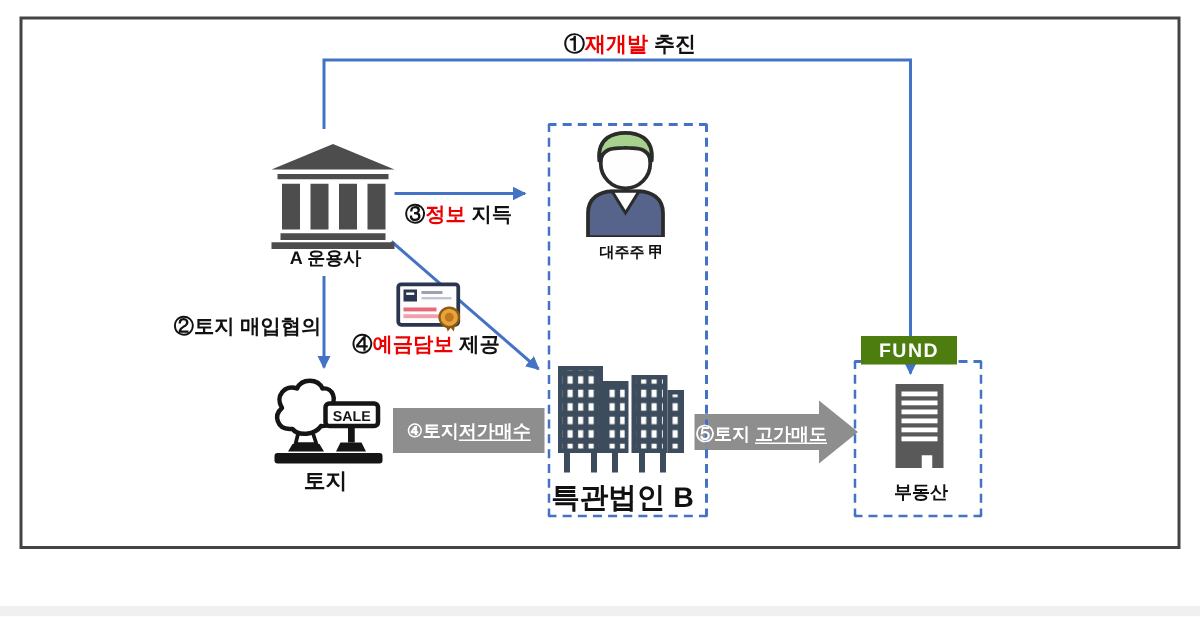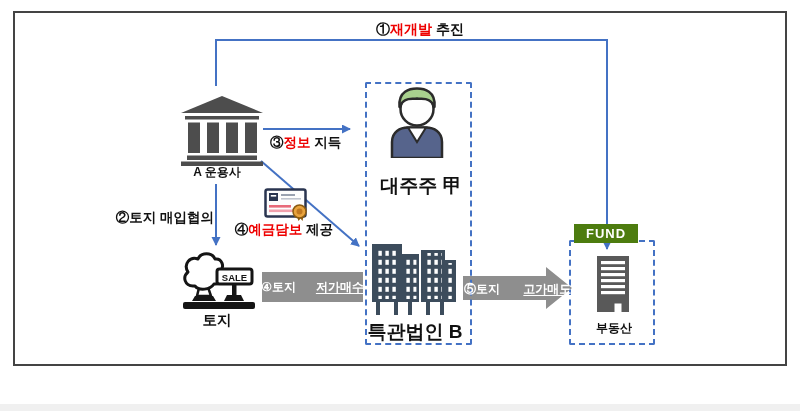--- a/index.html
+++ b/index.html
@@ -13,21 +13,21 @@
   .dash.fundbox{left:569px;top:240px;width:82px;height:101px;}
   .icon{position:absolute;z-index:2;}
   .lbl{position:absolute;font-weight:bold;font-size:13.5px;color:#111;white-space:nowrap;z-index:4;}
   .lbl .red{color:#ee0000;}
   .node-label{position:absolute;font-weight:bold;color:#111;text-align:center;white-space:nowrap;z-index:4;}
   .grayrect{position:absolute;left:262px;top:272px;width:101px;height:30px;background:#8e8e8e;
             color:#fff;font-weight:bold;font-size:12px;display:flex;align-items:center;
             justify-content:center;white-space:nowrap;z-index:3;}
   .graylabel{position:absolute;left:464px;top:281px;width:100px;color:#fff;font-weight:bold;
              font-size:12px;white-space:nowrap;z-index:3;}
-  .u{text-decoration:underline;text-underline-offset:2px;padding-left:20px;}
+  .u{text-decoration:underline;text-underline-offset:2px;}
   .fund{position:absolute;left:574px;top:224px;width:64px;height:19px;background:#4d7c0f;color:#fff;
         font-weight:bold;font-size:13px;letter-spacing:1px;display:flex;align-items:center;
         justify-content:center;z-index:5;}
   .c{text-align:center;}
 </style>
 </head>
 <body>
 
 <div class="stage">
 
@@ -137,18 +137,18 @@
 
   <div class="grayrect">
       <span>④</span>
       <span>토지 </span>
       <span class="u">저가매수</span>
     </div>
 
   <div class="graylabel"><span>⑤</span><span>토지 </span><span class="u">고가매도</span></div>
 
   <div class="node-label" style="left:167px;top:164px;width:100px;font-size:12px;">A 운용사</div>
-  <div class="node-label" style="left:371px;top:173px;width:100px;font-size:19px;">대주주 甲</div>
+  <div class="node-label" style="left:371px;top:161px;width:100px;font-size:10px;">대주주 甲</div>
   <div class="node-label" style="left:365px;top:319px;width:100px;font-size:19px;">특관법인 B</div>
   <div class="node-label" style="left:177px;top:311px;width:80px;font-size:14.5px;">토지</div>
   <div class="node-label" style="left:584px;top:320px;width:60px;font-size:12px;">부동산</div>
 
 </div>
 
 </body></html>

